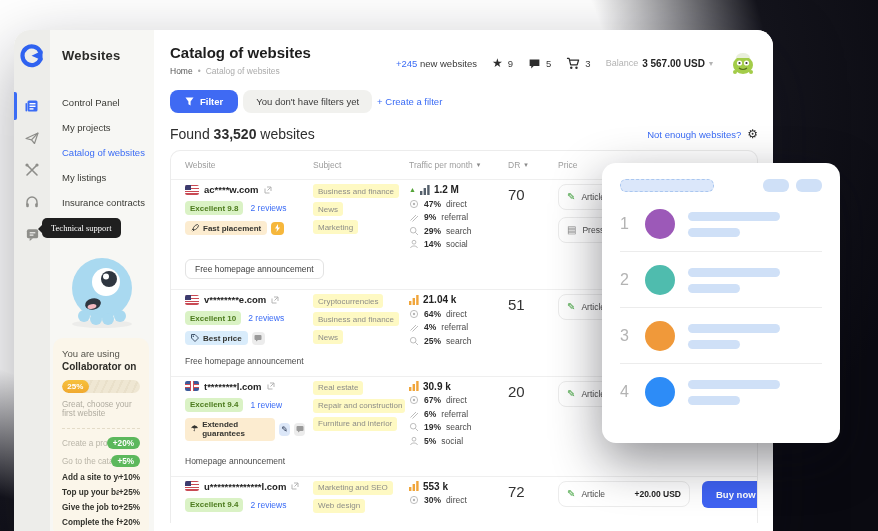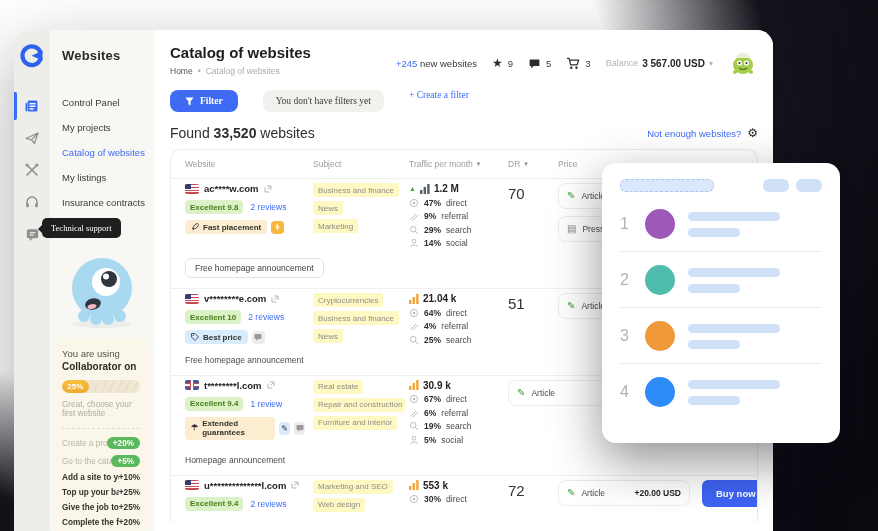--- a/index.html
+++ b/index.html
@@ -51,21 +51,21 @@
   .header-right{ display:flex; align-items:center; gap:15px; margin-top:4px;}
   .new-websites{ font-size:9.5px; color:#3a3a3a; cursor:pointer;}
   .new-websites b{ color:#3b6cf5; font-weight:normal;}
   .count-item{ display:flex; align-items:center; gap:5px; font-size:9.5px; color:#3a3a3a; cursor:pointer;}
   .star-g{ font-size:12px; color:#2d2d2d; line-height:1;}
   .balance{ display:flex; align-items:center; gap:4px; cursor:pointer;}
   .balance-label{ font-size:9px; color:#b3b3b3;}
   .balance-value{ font-size:10px; font-weight:bold; color:#242424;}
   .caret{ color:#b3b3b3; font-size:8px;}
   .avatar{ width:30px; height:30px; border-radius:8px; overflow:hidden; cursor:pointer;}
-  .filter-row{ display:flex; gap:25px; margin-top:12px;font-family:Liberation Serif, serif;}
+  .filter-row{ display:flex; align-items:center; gap:5px; margin-top:12px;}
   .btn-filter{ background:#3f6af3; color:#fff; border:none; border-radius:8px; font-size:9.5px; font-weight:bold;
     padding:6px 15px; display:flex; align-items:center; gap:6px; cursor:pointer; font-family:inherit;}
   .filters-note{ background:#f1f1ee; border-radius:8px; font-size:9.5px; color:#3a3a3a; padding:6px 13px;}
   .create-filter{ color:#3b6cf5; font-size:9.5px; cursor:pointer;}
   .found-row{ display:flex; justify-content:space-between; align-items:center; margin-top:13px;}
   .found{ font-size:14px; color:#2e2e2e;}
   .not-enough{ display:flex; align-items:center; gap:6px;}
   .not-enough a{ color:#3b6cf5; font-size:9.5px; text-decoration:none; cursor:pointer;}
   .gear{ font-size:12px; color:#2e2e2e; line-height:1; cursor:pointer;}
   
@@ -573,20 +573,21 @@
             </div>
           <div class="t-line">
               <svg class="t-ico" viewBox="0 0 10 10">
                 <circle cx="5" cy="3.2" r="1.9" stroke="#b5b5b5" stroke-width="0.9" fill="none"></circle>
                 <path d="M1.5 9 C2.2 6.3 7.8 6.3 8.5 9" stroke="#b5b5b5" stroke-width="0.9" fill="none"></path>
               </svg>
               <b>5%</b>
               <span class="lbl">social</span>
             </div>
         </div>
+        <div class="c-dr">20</div>
         <div class="c-price">
           <div class="offers">
             <div class="offer-card">
               <span class="pen-green">✎</span>
               <span class="offer-label">Article</span>
             </div>
           </div>
         </div>
         <div class="promo">Homepage announcement</div>
       </div>

